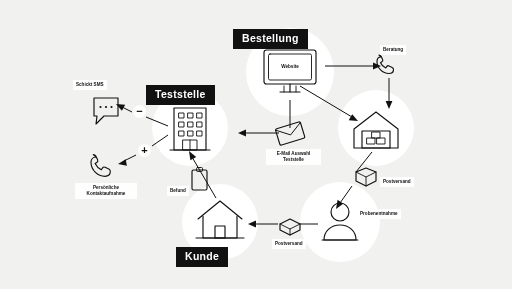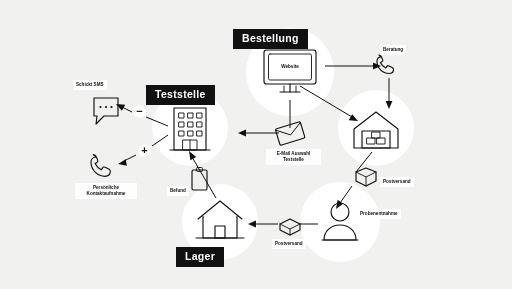--- a/index.html
+++ b/index.html
@@ -226,21 +226,21 @@
            l-1.8 -3.7 c-0.5 -0.9 -1.3 -1.5 -2.5 -1.5 z"></path>
     </g>
 
   </svg>
 
   <div class="nodebadge" style="left:233px;top:29px;">Bestellung</div>
 
   <div class="nodebadge" style="left:146px;top:85px;">Teststelle</div>
 
 
-  <div class="nodebadge" style="left:176px;top:247px;">Lager</div>
+  <div class="nodebadge" style="left:176px;top:247px;">Kunde</div>
 
 
   <div class="screentext" style="left:270px;top:64px;">Website</div>
 
   <div class="minilabel" style="left:380px;top:45px;">Beratung</div>
 
   <div class="minilabel" style="left:380px;top:177px;">Postversand</div>
 
   <div class="minilabel" style="left:357px;top:209px;">Probenentnahme</div>
 

